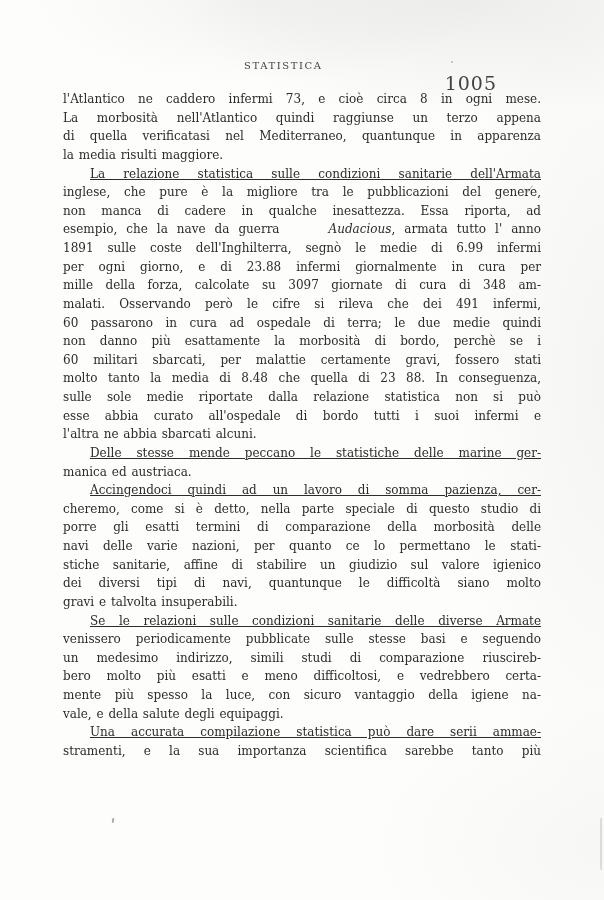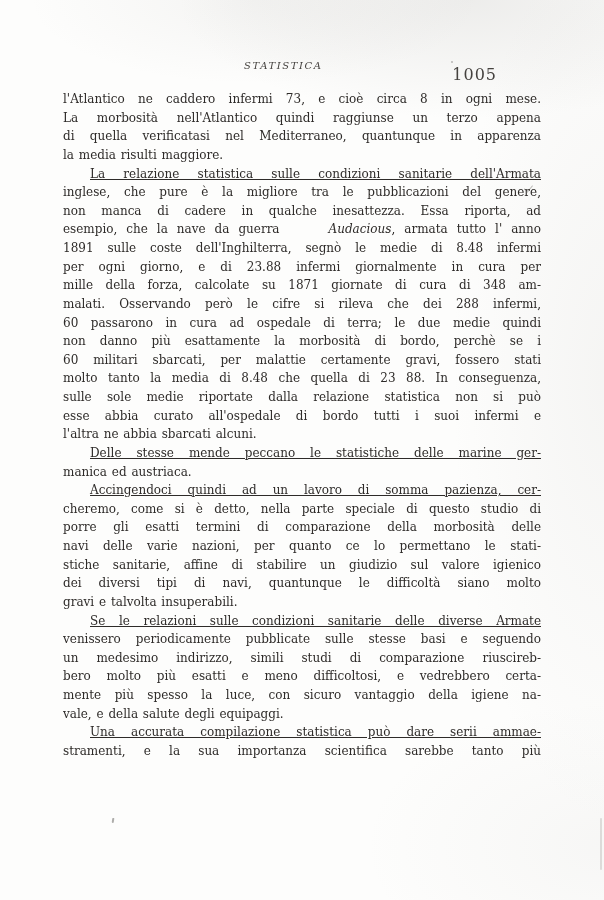--- a/index.html
+++ b/index.html
@@ -30,26 +30,25 @@
     top: 56px; left: 63px; right: 63px;
     height: 22px;
   }
   .running-title {
     position: absolute;
     left: 181px; top: 4px;
     font-size: 10px;
     letter-spacing: 1.6px;
     color: var(--ink_light);
     font-weight: 500;
-    font-style: italic;
   }
   .page-number {
     position: absolute;
-    right: 44px; top: 9px;
-    font-size: 16px;
+    right: 44px; top: 16px;
+    font-size: 19px;
     color: var(--ink_light);
     letter-spacing: 1px;
   }
   .page-body {
     position: absolute;
     left: 63px; top: 90px;
     width: 478px;
     font-size: 12px;
     color: var(--ink);
     text-rendering: optimizeLegibility;
@@ -106,24 +105,24 @@
 
   <div class="page-body">
       <div class="line">l'Atlantico ne caddero infermi 73, e cioè circa 8 in ogni mese.</div>
       <div class="line">La morbosità nell'Atlantico quindi raggiunse un terzo appena</div>
       <div class="line">di quella verificatasi nel Mediterraneo, quantunque in apparenza</div>
       <div class="line lastline">la media risulti maggiore.</div>
       <div class="line indent">La relazione statistica sulle condizioni sanitarie dell'Armata</div>
       <div class="line">inglese, che pure è la migliore tra le pubblicazioni del genere,</div>
       <div class="line">non manca di cadere in qualche inesattezza. Essa riporta, ad</div>
       <div class="line">esempio, che la nave da guerra <i>Audacious</i>, armata tutto l' anno</div>
-      <div class="line">1891 sulle coste dell'Inghilterra, segnò le medie di 8.48 infermi</div>
+      <div class="line">1891 sulle coste dell'Inghilterra, segnò le medie di 6.99 infermi</div>
       <div class="line">per ogni giorno, e di 23.88 infermi giornalmente in cura per</div>
-      <div class="line">mille della forza, calcolate su 1871 giornate di cura di 348 am-</div>
-      <div class="line">malati. Osservando però le cifre si rileva che dei 288 infermi,</div>
+      <div class="line">mille della forza, calcolate su 3097 giornate di cura di 348 am-</div>
+      <div class="line">malati. Osservando però le cifre si rileva che dei 491 infermi,</div>
       <div class="line">60 passarono in cura ad ospedale di terra; le due medie quindi</div>
       <div class="line">non danno più esattamente la morbosità di bordo, perchè se i</div>
       <div class="line">60 militari sbarcati, per malattie certamente gravi, fossero stati</div>
       <div class="line">molto tanto la media di 8.48 che quella di 23 88. In conseguenza,</div>
       <div class="line">sulle sole medie riportate dalla relazione statistica non si può</div>
       <div class="line">esse abbia curato all'ospedale di bordo tutti i suoi infermi e</div>
       <div class="line lastline">l'altra ne abbia sbarcati alcuni.</div>
       <div class="line indent">Delle stesse mende peccano le statistiche delle marine ger-</div>
       <div class="line lastline">manica ed austriaca.</div>
       <div class="line indent">Accingendoci quindi ad un lavoro di somma pazienza, cer-</div>

